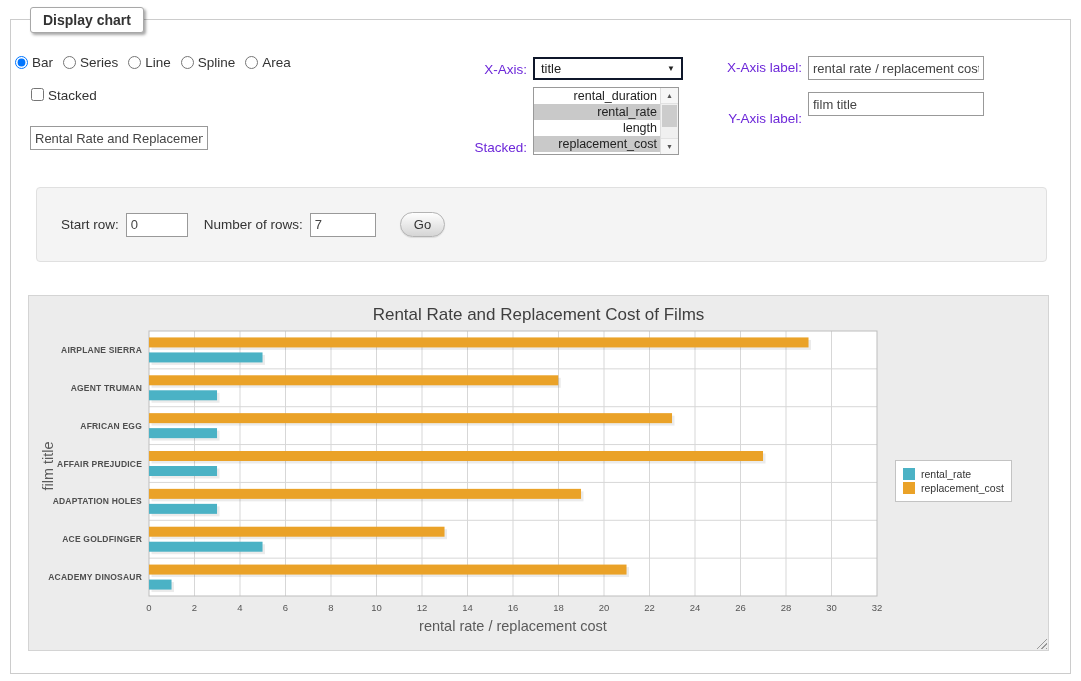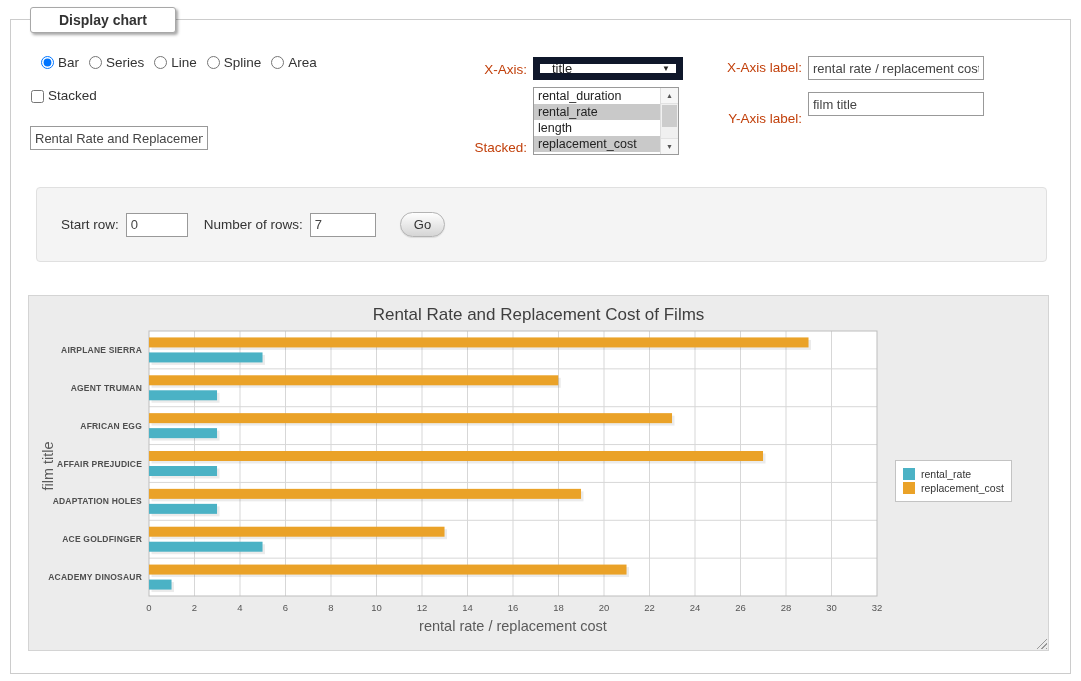--- a/index.html
+++ b/index.html
@@ -3,50 +3,50 @@
 <meta charset="utf-8">
 <style>
   html,body{margin:0;padding:0;background:#fff;}
   .page{position:relative;width:1081px;height:681px;overflow:hidden;background:#fff;
         font-family:"Liberation Sans",sans-serif;color:#333;}
   .abs{position:absolute;}
 
   
   .fieldset{left:10px;top:19px;width:1059px;height:653px;border:1px solid #ccc;}
   .legend-box{left:30px;top:7px;background:#fff;border:1px solid #a8a8a8;border-radius:3px;
-              padding:4px 28px;font-size:14px;font-weight:bold;color:#333;z-index:3;
+              padding:4px 12px;font-size:14px;font-weight:bold;color:#333;z-index:3;
               box-shadow:2px 2px 3px rgba(0,0,0,0.35);}
 
   
-  .radio-row{left:41px;top:55px;display:flex;align-items:flex-start;font-size:13.5px;}
+  .radio-row{left:15px;top:55px;display:flex;align-items:flex-start;font-size:13.5px;}
   .radio-row label{display:flex;align-items:center;margin-right:10px;cursor:pointer;}
   input[type=radio],input[type=checkbox]{margin:0 4px 0 0;}
   .stacked-row{left:31px;top:88px;display:flex;align-items:center;font-size:13.5px;}
-  .stacked-row label{display:flex;align-items:flex-end;cursor:pointer;}
+  .stacked-row label{display:flex;align-items:flex-start;cursor:pointer;}
 
   .text-input{position:absolute;border:1px solid #999;height:16px;padding:3px 4px;
               font-size:13px;font-family:inherit;color:#444;background:#fff;}
   #chart-title-input{left:30px;top:126px;width:168px;}
 
-  .ctl-label{position:absolute;font-size:13.5px;color:#c2410c;text-align:right;}
+  .ctl-label{position:absolute;font-size:13.5px;color:#6d28d9;text-align:right;}
   #xaxis-caption{left:432px;top:62px;width:95px;}
   #series-caption{left:432px;top:140px;width:95px;}
   #xlabel-caption{left:710px;top:60px;width:92px;}
   #ylabel-caption{left:710px;top:111px;width:92px;text-align:right;}
   #xaxis-label-input{left:808px;top:56px;width:166px;}
   #yaxis-label-input{left:808px;top:92px;width:166px;}
 
-  .select-box{position:absolute;left:533px;top:57px;width:150px;height:23px;border:7px solid #0f172a;
+  .select-box{position:absolute;left:533px;top:57px;width:150px;height:23px;border:2px solid #0f172a;
               background:#fff;display:flex;align-items:center;box-sizing:border-box;
-              font-size:13px;color:#222;padding-left:12px;cursor:default;}
+              font-size:13px;color:#222;padding-left:6px;cursor:default;}
   .select-arrow{position:absolute;right:6px;font-size:8px;color:#222;}
 
   .listbox{position:absolute;left:533px;top:87px;width:146px;height:68px;border:1px solid #999;
            background:#fff;box-sizing:border-box;overflow:hidden;}
-  .listbox-items{position:absolute;left:0;top:0;right:17px;bottom:0;overflow:hidden;}
+  .listbox-items{position:absolute;left:0;top:0;right:17px;bottom:0;overflow:hidden;text-align:right;}
   .listbox-item{font-size:12.5px;color:#222;padding:0 4px;height:16px;line-height:16px;white-space:nowrap;}
   .listbox-item.selected{background:#c9c9c9;}
   .listbox-scrollbar{position:absolute;top:0;right:0;bottom:0;width:17px;background:#f0f0f0;border-left:1px solid #ddd;}
   .scroll-btn{height:15px;display:flex;align-items:center;justify-content:center;
               font-size:7px;color:#555;background:#f6f6f6;border-bottom:1px solid #e2e2e2;cursor:pointer;}
   .scroll-btn.down{position:absolute;bottom:0;left:0;right:0;border-top:1px solid #e2e2e2;border-bottom:none;}
   .scroll-thumb{position:absolute;left:1px;right:1px;top:17px;height:22px;background:#cccccc;cursor:pointer;}
 
   
   .row-panel{left:36px;top:187px;width:1011px;height:75px;background:#f4f4f4;border:1px solid #e0e0e0;

